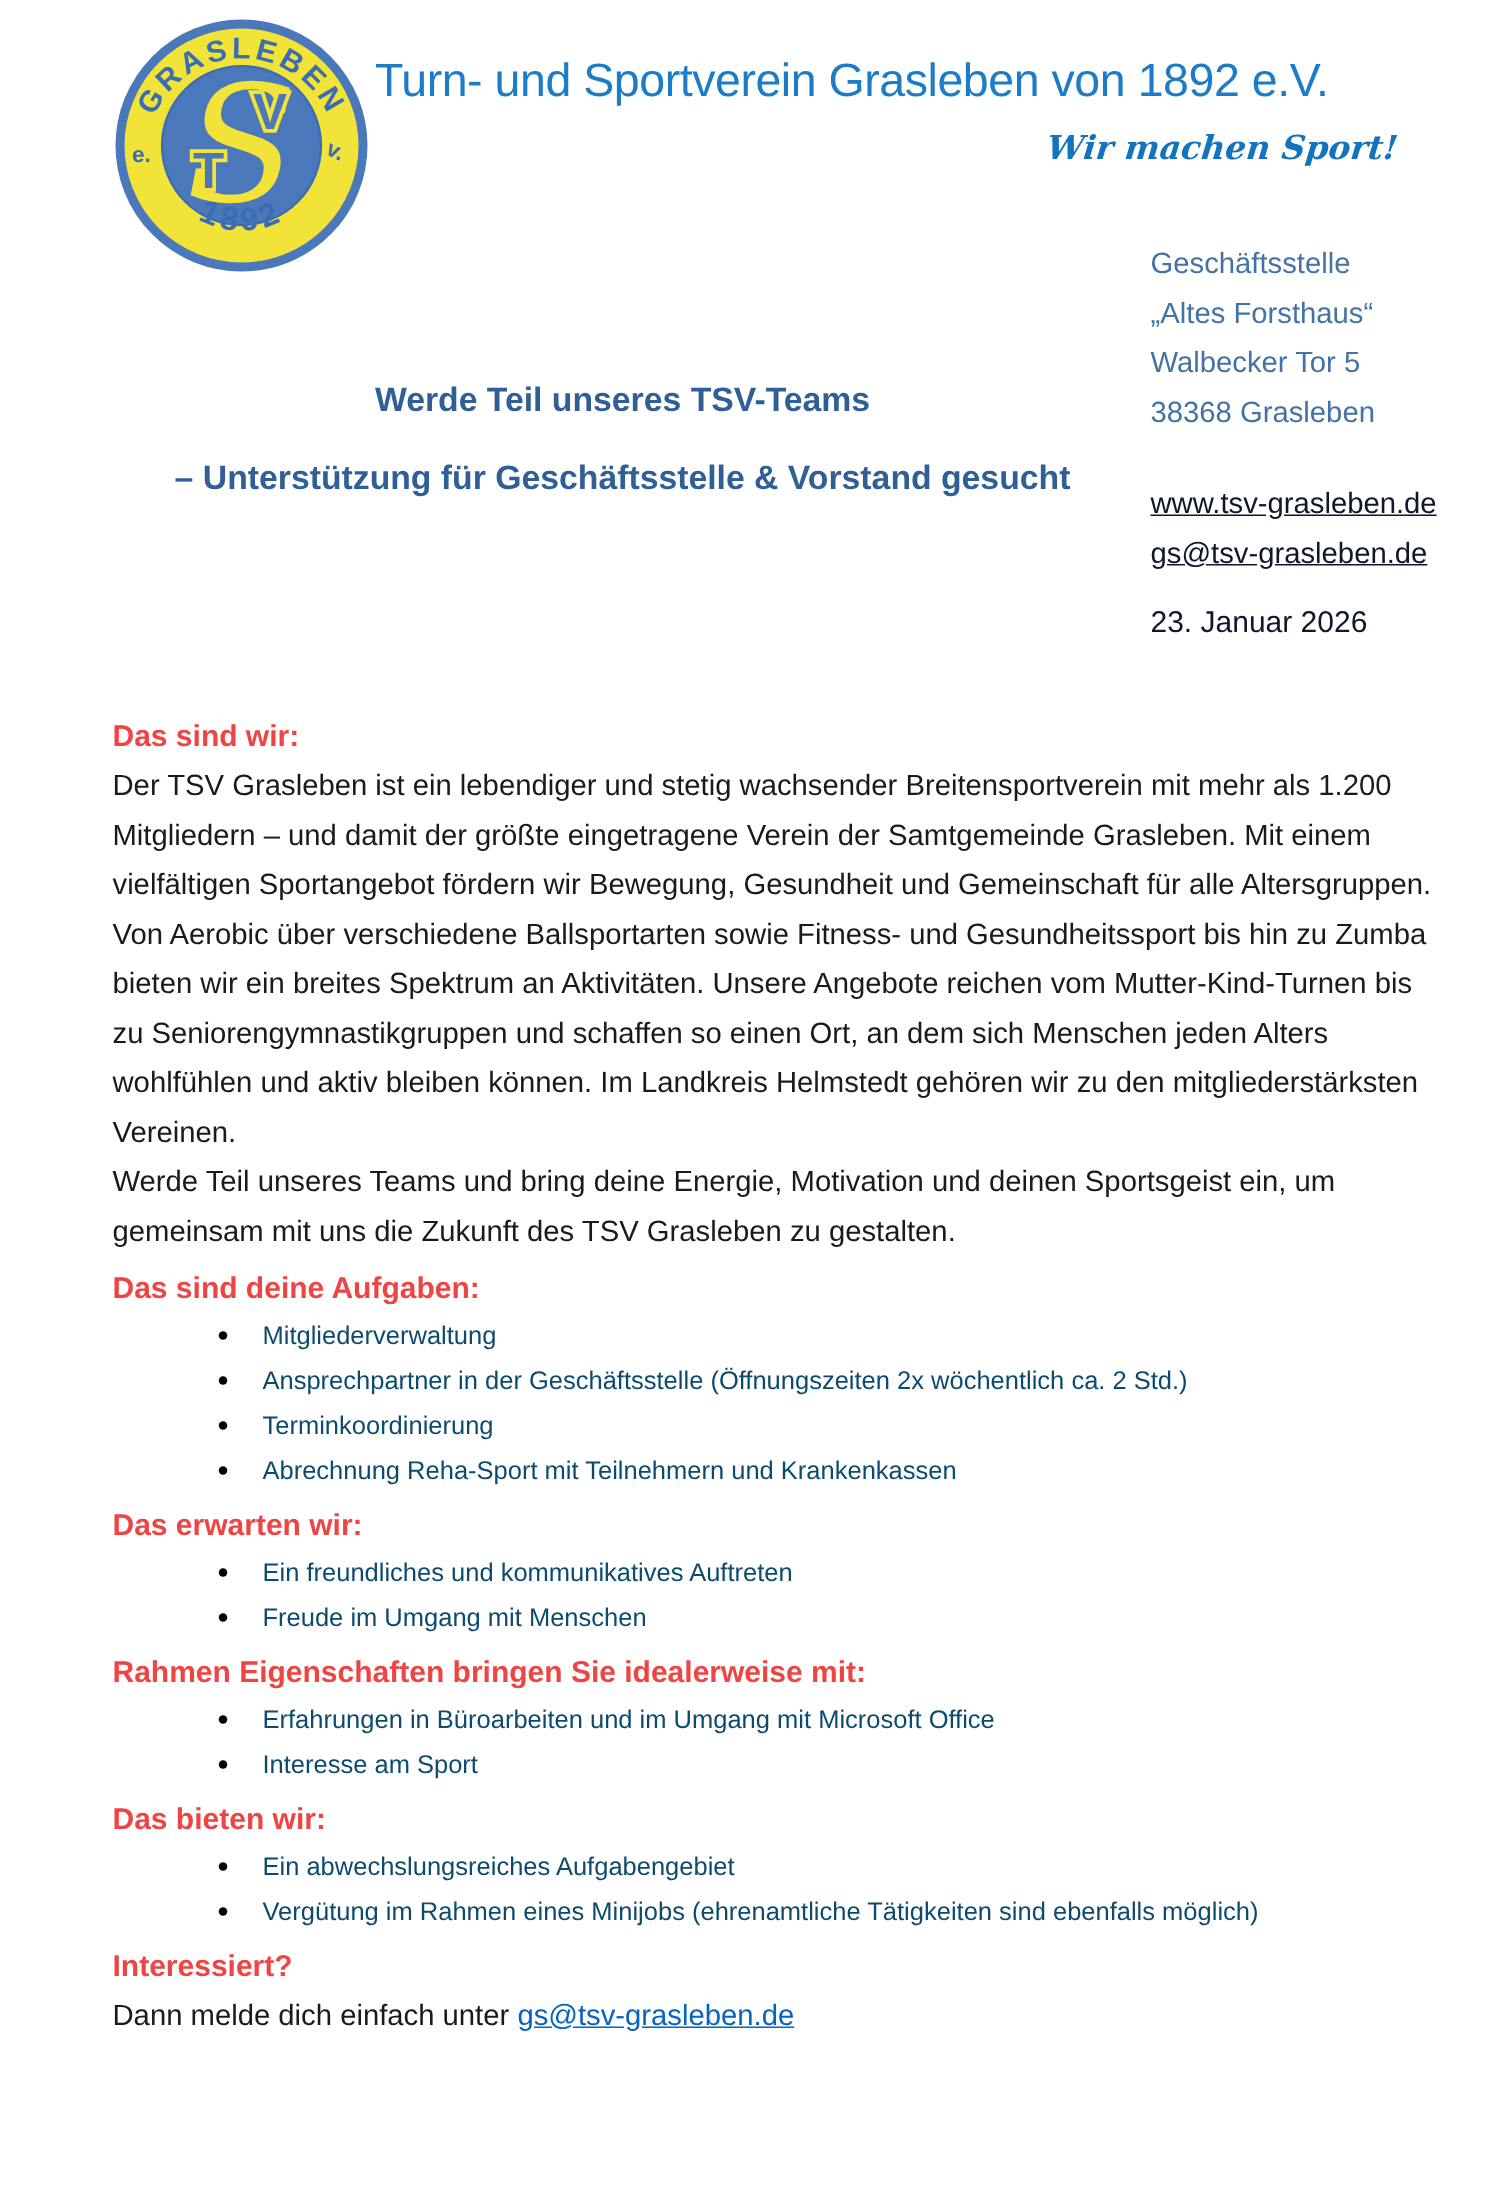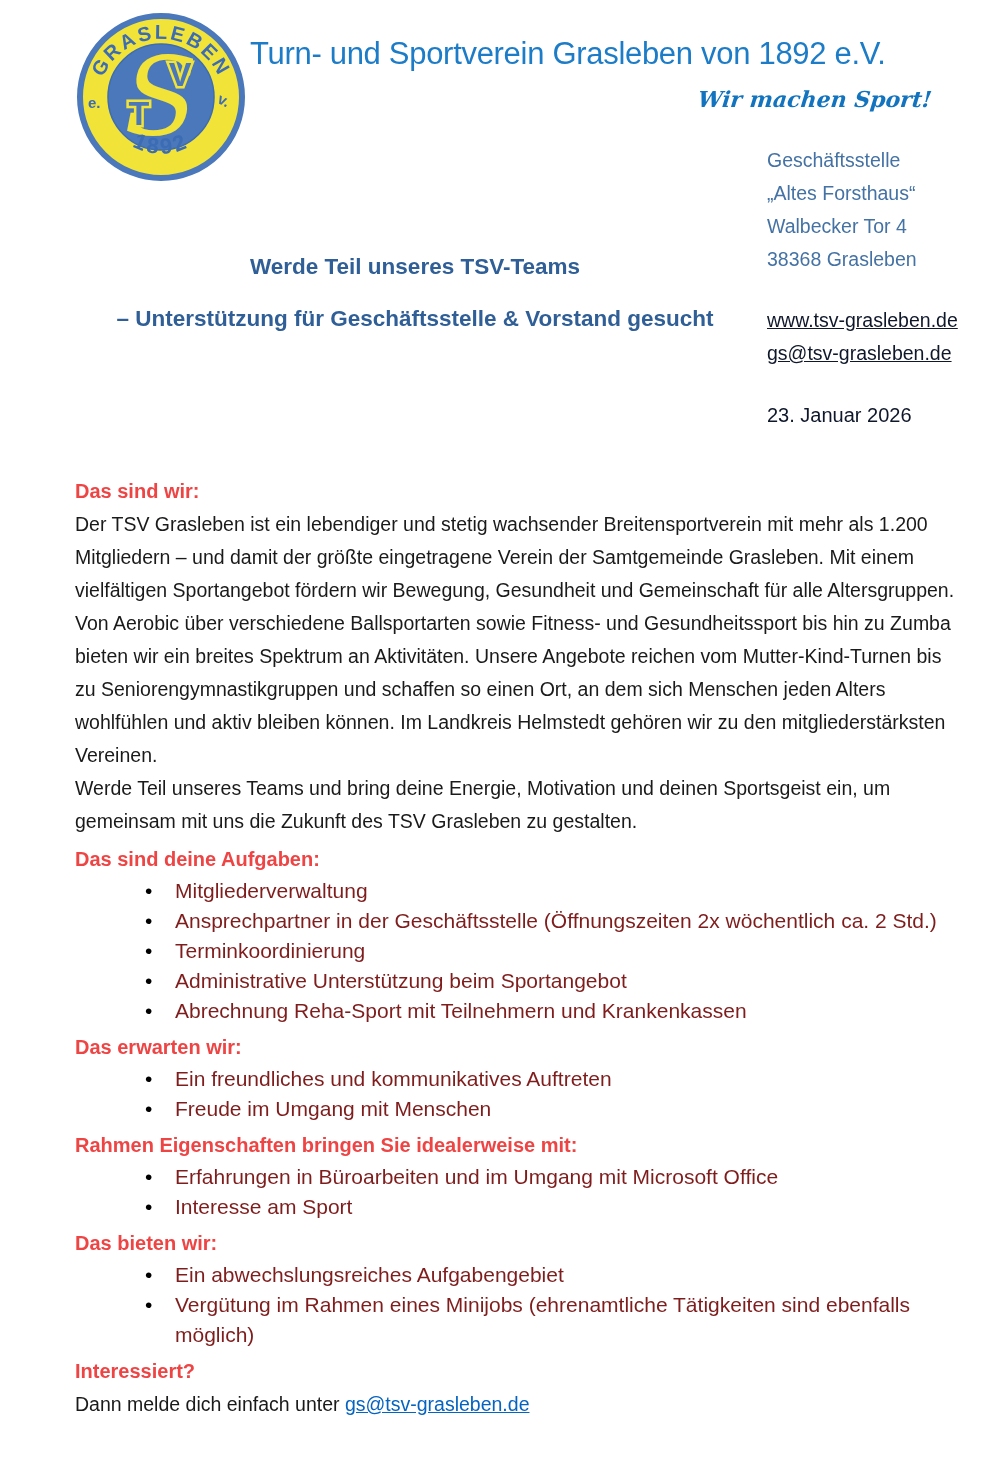--- a/index.html
+++ b/index.html
@@ -25,21 +25,21 @@
   }
   .slogan {
     position:absolute; right:76px; top:86px;
     font-family:"DejaVu Serif", serif;
     font-style:italic; font-weight:700;
     transform:skewX(-6deg);
     font-size:22px; color:#1273bf; white-space:nowrap;
   }
 
   .contact {
-    position:absolute; left:767px; top:144px;
+    position:absolute; left:767px; top:160px;
     font-style:normal; font-size:19.5px; line-height:33px;
     color:#4472a4;
   }
   .contact-links { margin-top:28px; }
   .contact-link {
     display:block; color:#0f172a; text-decoration:underline;
     line-height:33px; cursor:pointer;
   }
   .date {
     position:absolute; left:767px; top:404px;
@@ -58,21 +58,21 @@
   .content h2 {
     font-size:20px; font-weight:700; color:#ef4444;
     line-height:26px; margin:8px 0 4px;
   }
   .content p {
     font-size:19.5px; line-height:33px; color:#1a1a1a;
   }
   ul.bullets { list-style:none; margin:2px 0 0 68px; }
   ul.bullets li {
     position:relative; padding-left:32px;
-    font-size:21px; line-height:30px; color:#7f1d1d;
+    font-size:17px; line-height:30px; color:#0c4a6e;
   }
   ul.bullets li::before {
     content:"\2022"; position:absolute; left:2px; top:0;
     font-size:21px; color:#000;
   }
   .closing { margin-top:2px; }
   .email-link { color:#0563c1; text-decoration:underline; cursor:pointer; }
 </style>
 </head>
 <body>
@@ -103,21 +103,21 @@
       </svg>
     </div>
 
     <h1 class="title">Turn- und Sportverein Grasleben von 1892 e.V.</h1>
 
     <div class="slogan">Wir machen Sport!</div>
 
     <address class="contact">
       <div>Geschäftsstelle</div>
       <div>„Altes Forsthaus“</div>
-      <div>Walbecker Tor 4</div>
+      <div>Walbecker Tor 5</div>
       <div>38368 Grasleben</div>
       <div class="contact-links">
         <a href="#" class="contact-link">www.tsv-grasleben.de</a>
         <a href="#" class="contact-link">gs@tsv-grasleben.de</a>
       </div>
     </address>
 
     <div class="date">23. Januar 2026</div>
 
     <div class="headline">
@@ -134,21 +134,20 @@
       <p>Der TSV Grasleben ist ein lebendiger und stetig wachsender Breitensportverein mit mehr als 1.200 Mitgliedern – und damit der größte eingetragene Verein der Samtgemeinde Grasleben. Mit einem vielfältigen Sportangebot fördern wir Bewegung, Gesundheit und Gemeinschaft für alle Altersgruppen. Von Aerobic über verschiedene Ballsportarten sowie Fitness- und Gesundheitssport bis hin zu Zumba bieten wir ein breites Spektrum an Aktivitäten. Unsere Angebote reichen vom Mutter-Kind-Turnen bis zu Seniorengymnastikgruppen und schaffen so einen Ort, an dem sich Menschen jeden Alters wohlfühlen und aktiv bleiben können. Im Landkreis Helmstedt gehören wir zu den mitgliederstärksten Vereinen.</p>
       <p>Werde Teil unseres Teams und bring deine Energie, Motivation und deinen Sportsgeist ein, um gemeinsam mit uns die Zukunft des TSV Grasleben zu gestalten.</p>
     </section>
 
     <section>
       <h2>Das sind deine Aufgaben:</h2>
       <ul class="bullets">
         <li>Mitgliederverwaltung</li>
         <li>Ansprechpartner in der Geschäftsstelle (Öffnungszeiten 2x wöchentlich ca. 2 Std.)</li>
         <li>Terminkoordinierung</li>
-        <li>Administrative Unterstützung beim Sportangebot</li>
         <li>Abrechnung Reha-Sport mit Teilnehmern und Krankenkassen</li>
       </ul>
     </section>
 
     <section>
       <h2>Das erwarten wir:</h2>
       <ul class="bullets">
         <li>Ein freundliches und kommunikatives Auftreten</li>
         <li>Freude im Umgang mit Menschen</li>
       </ul>

